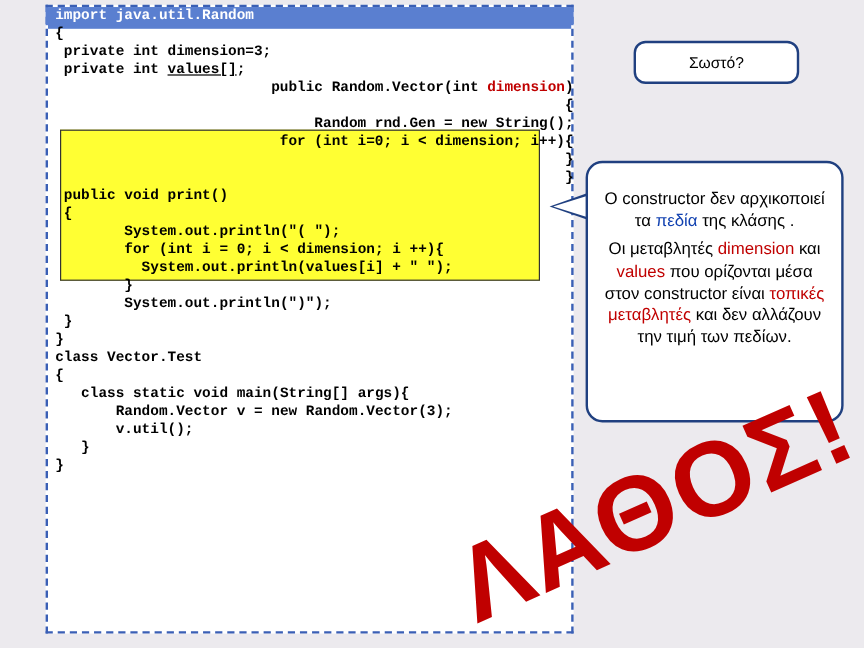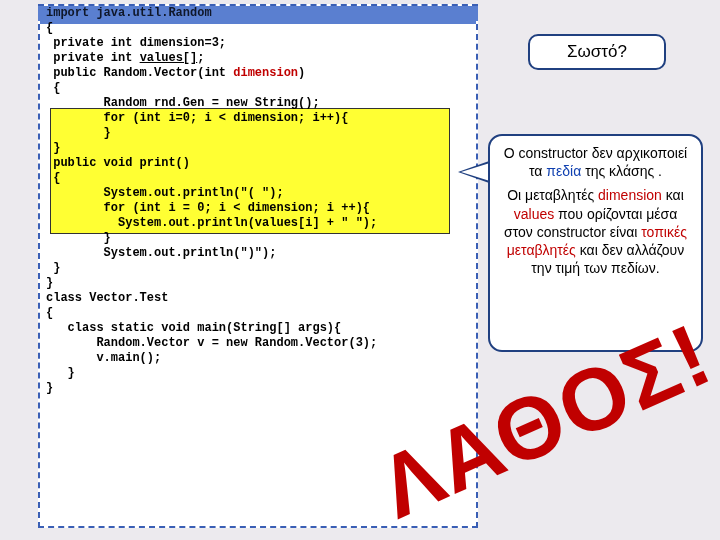--- a/index.html
+++ b/index.html
@@ -37,51 +37,51 @@
     background: #ffff33;
     border: 1px solid #333;
   }
   .code-stack {
     position: absolute;
     left: 38px;
     top: 6px;
     width: 440px;
   }
   .red { color: #c00000; }
-  .hl-line { background: transparent; }
+  .hl-line { background: transparent; text-align: right; }
   .top-bar {
     background: #5a7fd0;
     height: 18px;
     width: 100%;
   }
   .callout-correct {
     position: absolute;
     left: 528px;
     top: 34px;
     width: 138px;
     height: 36px;
     background: #fff;
     border: 2px solid #204080;
     border-radius: 10px;
     display: flex;
     align-items: center;
     justify-content: center;
-    font-size: 17px;
+    font-size: 13px;
     color: #000;
   }
   .callout-main {
     position: absolute;
     left: 488px;
     top: 134px;
     width: 215px;
     height: 218px;
     background: #fff;
     border: 2px solid #204080;
     border-radius: 14px;
-    padding: 8px 10px;
+    padding: 20px 10px;
     font-size: 14px;
     text-align: center;
     line-height: 1.3;
   }
   .callout-tail {
     position: absolute;
     left: 458px;
     top: 160px;
     width: 0; height: 0;
     border-top: 12px solid transparent;
@@ -114,21 +114,21 @@
 </head>
 <body>
 
 <div class="code-frame">
   <div class="top-bar"></div>
 </div>
 
 <div class="highlight-yellow"></div>
 
 <div class="code-stack">
-  <div class="code-line" style="color:#0f172a;background:#5a7fd0">import java.util.Random</div>
+  <div class="code-line" style="color:#ffffff;background:#5a7fd0">import java.util.Random</div>
   <div class="code-line"></div>
   <div class="code-line">{</div>
   <div class="code-line"><span> private int </span><span style="">dimension=3</span><span>;</span></div>
   <div class="code-line"><span> private int </span><span style="text-decoration:underline">values[]</span><span>;</span></div>
   <div class="code-line"></div>
   <div class="code-line hl-line"><span> public Random.Vector(int </span><span class="red">dimension</span><span>)</span></div>
   <div class="code-line hl-line"> {</div>
   <div class="code-line hl-line">        Random rnd.Gen = new String();</div>
   <div class="code-line hl-line">        for (int i=0; i &lt; dimension; i++){</div>
   <div class="code-line hl-line">        }</div>
@@ -142,21 +142,21 @@
   <div class="code-line">        }</div>
   <div class="code-line">        System.out.println(")");</div>
   <div class="code-line"></div>
   <div class="code-line"> }</div>
   <div class="code-line">}</div>
   <div class="code-line"></div>
   <div class="code-line">class Vector.Test</div>
   <div class="code-line">{</div>
   <div class="code-line">   class static void main(String[] args){</div>
   <div class="code-line">       Random.Vector v = new Random.Vector(3);</div>
-  <div class="code-line">       v.main();</div>
+  <div class="code-line">       v.util();</div>
   <div class="code-line">   }</div>
   <div class="code-line">}</div>
 </div>
 
 <div class="callout-correct">
   <span>Σωστό?</span>
 </div>
 
 <div class="callout-tail"></div>
 <div class="callout-tail-inner"></div>

